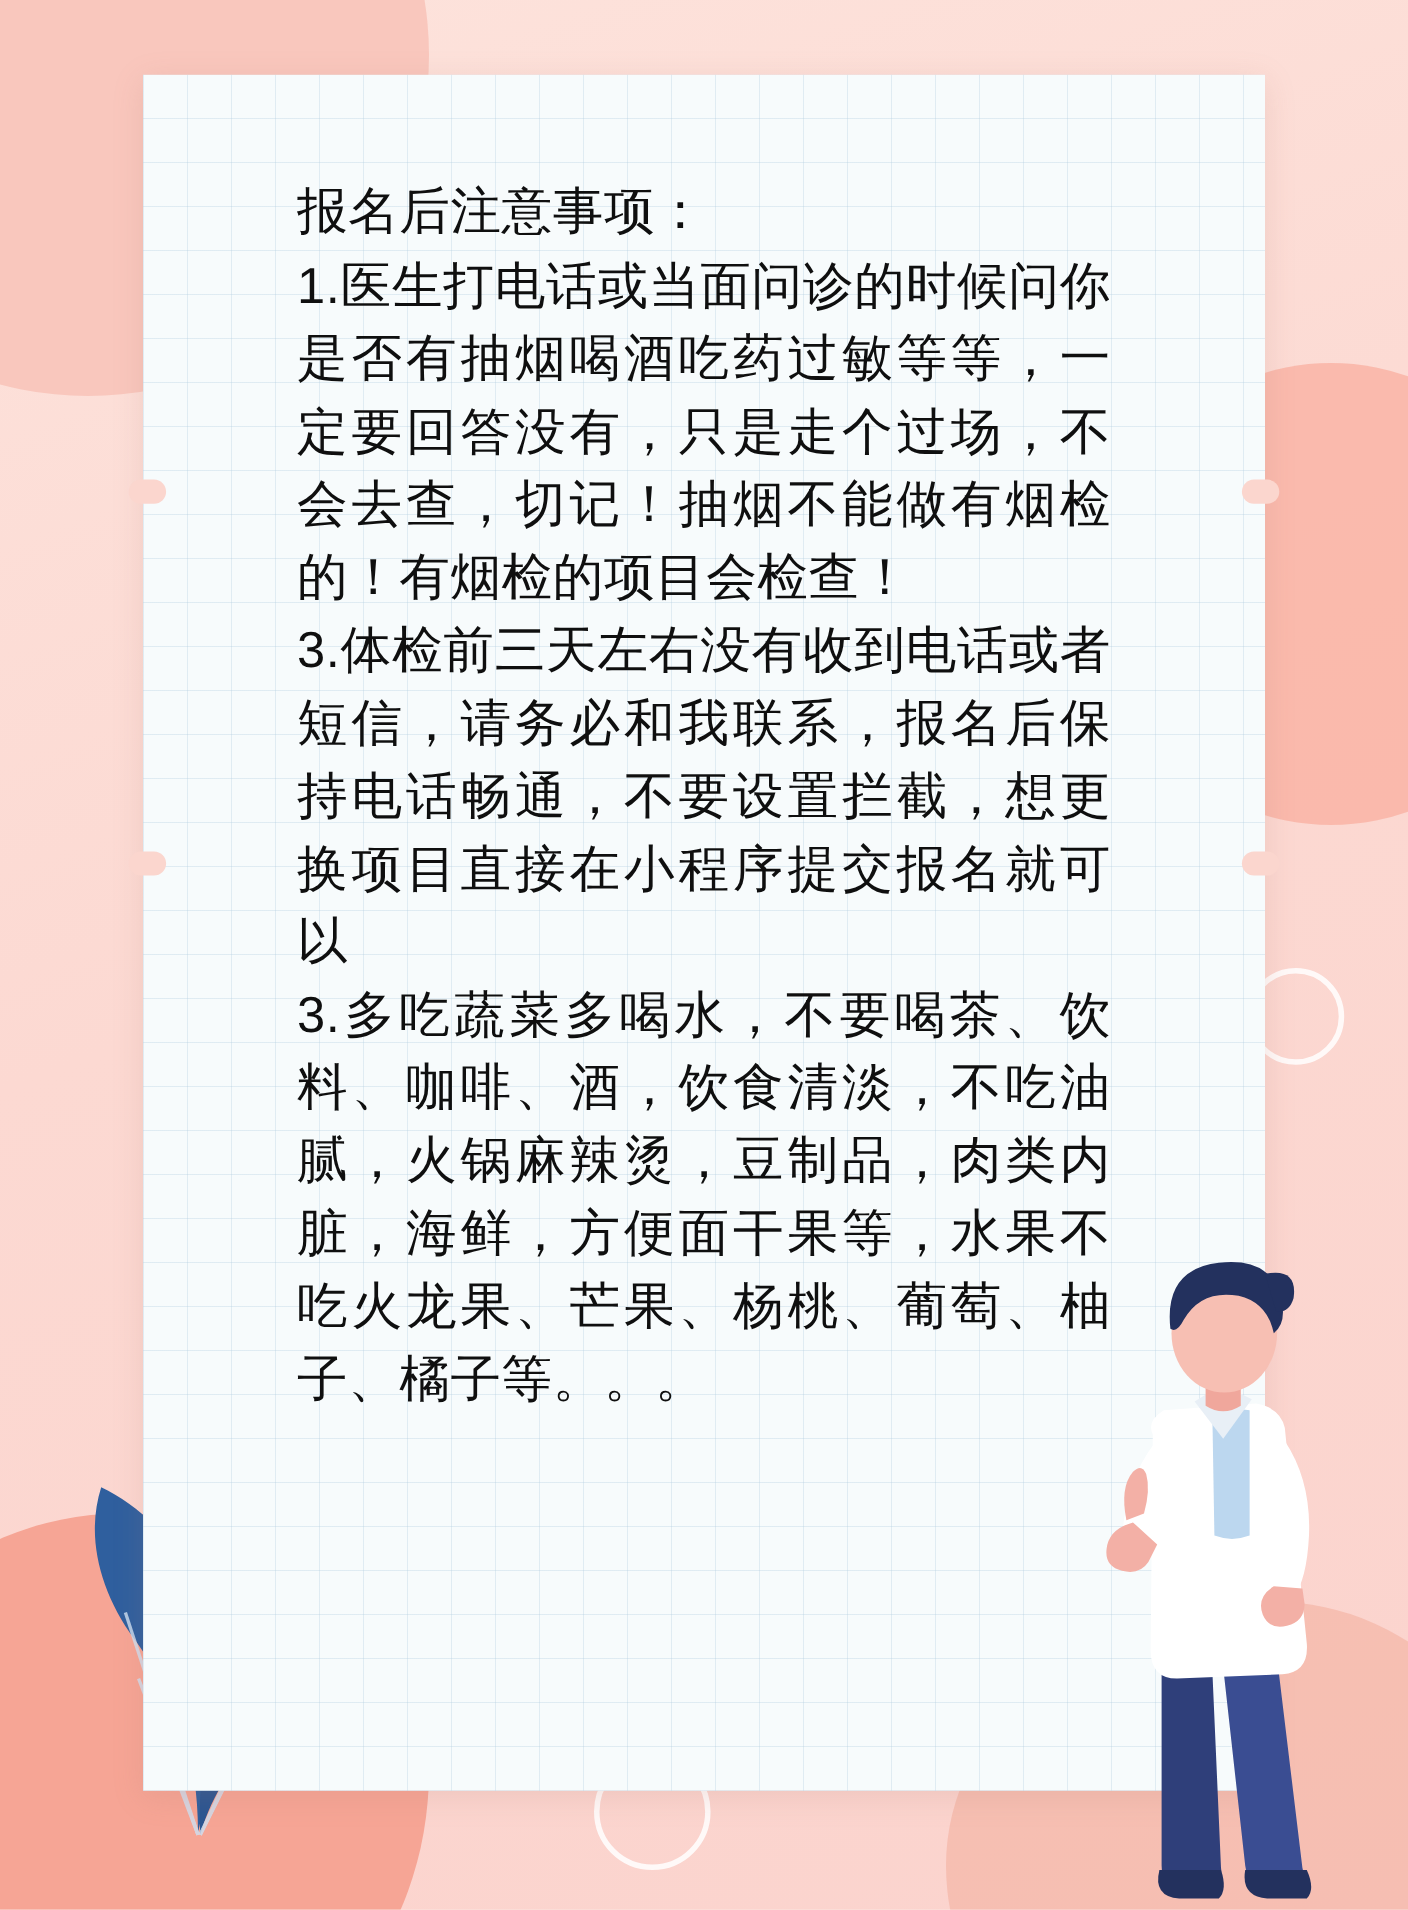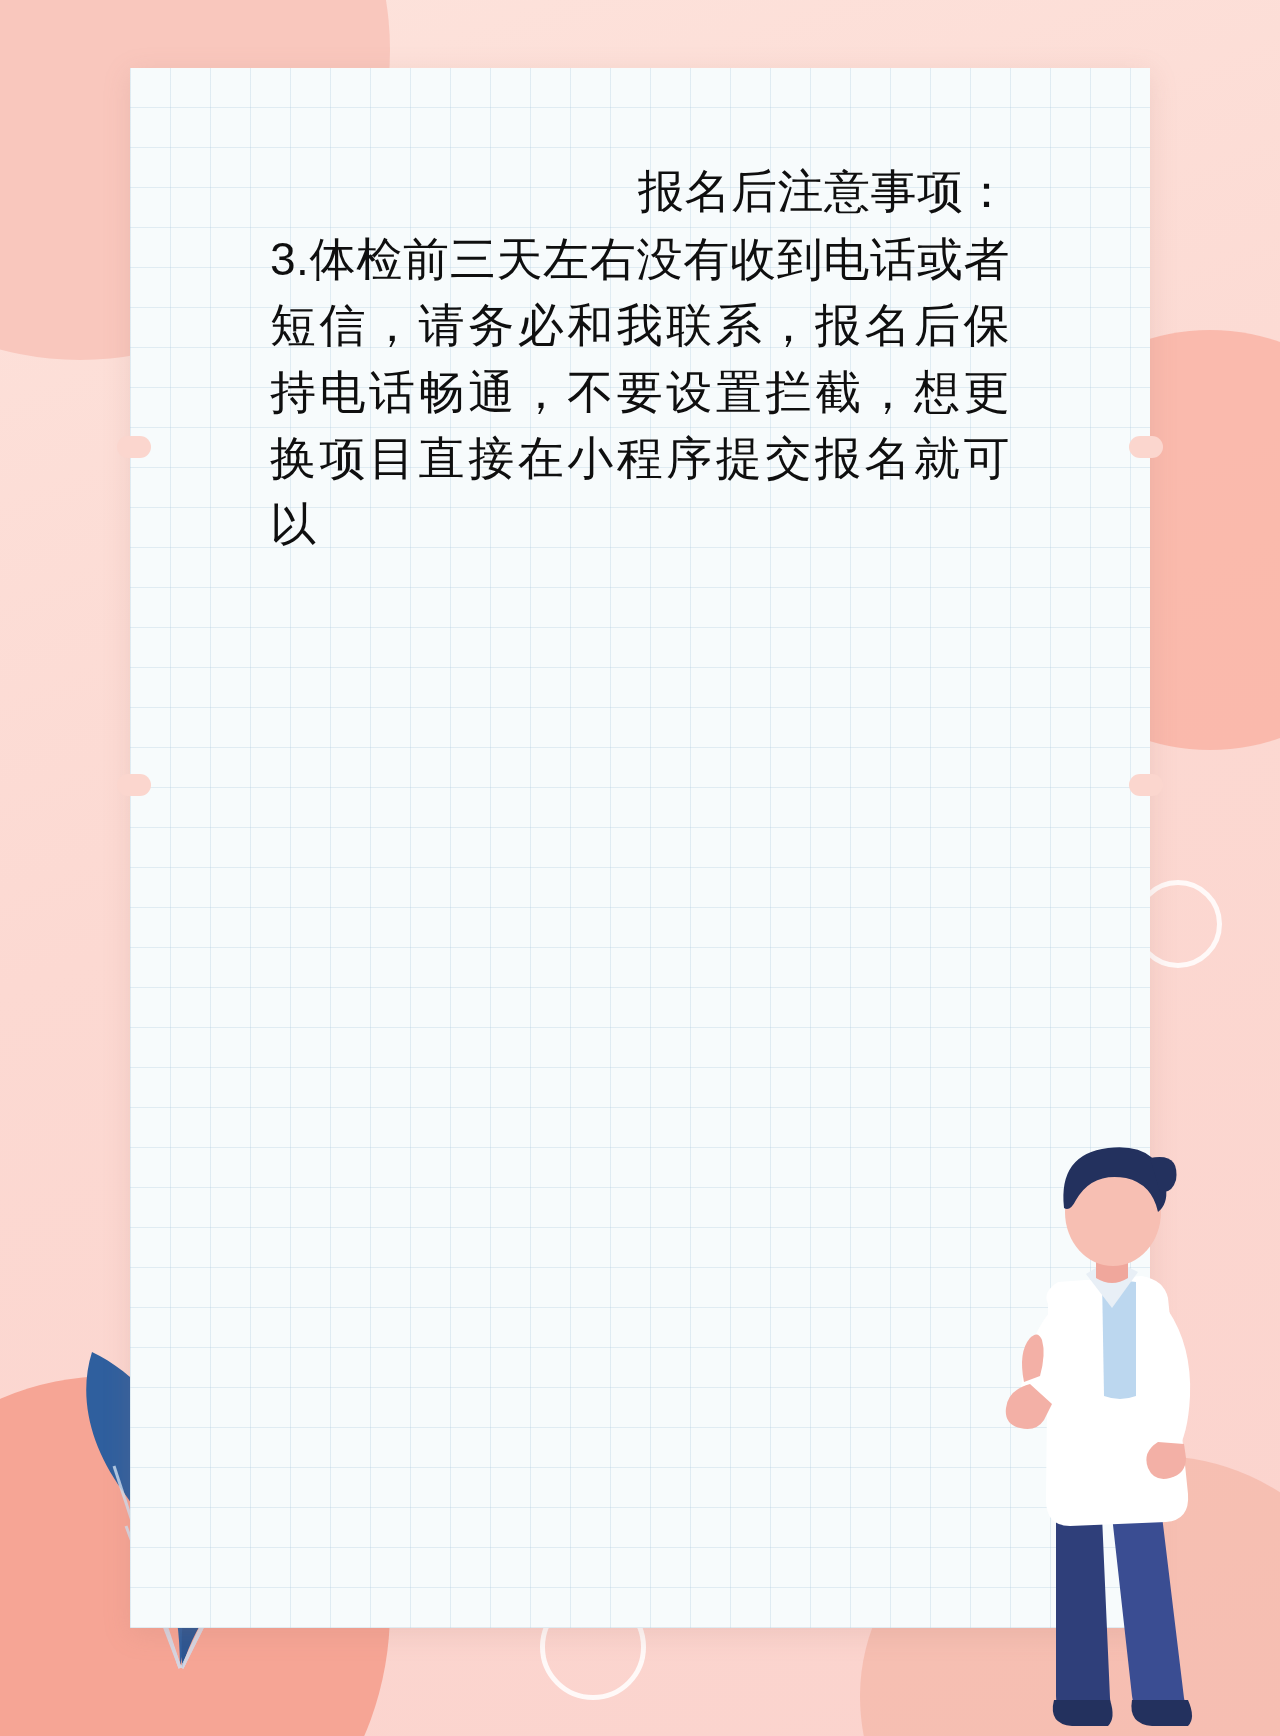--- a/index.html
+++ b/index.html
@@ -129,21 +129,21 @@
     font-size: 46px;
     line-height: 1.44;
     letter-spacing: .5px;
     text-align: justify;
     text-justify: inter-character;
   }
   .content p {
     margin: 0;
   }
   .para-title {
-    text-align: right;
+    text-align: left;
     margin-bottom: 2px !important;
   }
 
   
   .doctor {
     position: absolute;
     right: 24px;
     bottom: 0;
     width: 320px;
     height: 640px;
@@ -178,21 +178,23 @@
   </div>
 
   <div class="card">
     <span class="notch left n1"></span>
     <span class="notch left n2"></span>
     <span class="notch right n1"></span>
     <span class="notch right n2"></span>
 
     <div class="content">
       <p class="para-title">报名后注意事项：</p>
+      <p>1.医生打电话或当面问诊的时候问你是否有抽烟喝酒吃药过敏等等，一定要回答没有，只是走个过场，不会去查，切记！抽烟不能做有烟检的！有烟检的项目会检查！</p>
       <p>3.体检前三天左右没有收到电话或者短信，请务必和我联系，报名后保持电话畅通，不要设置拦截，想更换项目直接在小程序提交报名就可以</p>
+      <p>3.多吃蔬菜多喝水，不要喝茶、饮料、咖啡、酒，饮食清淡，不吃油腻，火锅麻辣烫，豆制品，肉类内脏，海鲜，方便面干果等，水果不吃火龙果、芒果、杨桃、葡萄、柚子、橘子等。。。</p>
     </div>
   </div>
 
   <div class="doctor">
     <svg width="320" height="640" viewBox="0 0 320 640" xmlns="http://www.w3.org/2000/svg">
 
       <path d="M120 420 L120 600 Q120 616 134 616 L164 616 Q176 616 174 602 L166 420 Z" fill="#2f3f7a"></path>
       <path d="M176 420 L196 600 Q198 616 212 616 L240 616 Q252 616 248 602 L226 420 Z" fill="#3a4d92"></path>
 
       <path d="M118 604 Q112 628 136 630 L172 630 Q180 622 174 604 Z" fill="#23315e"></path>

